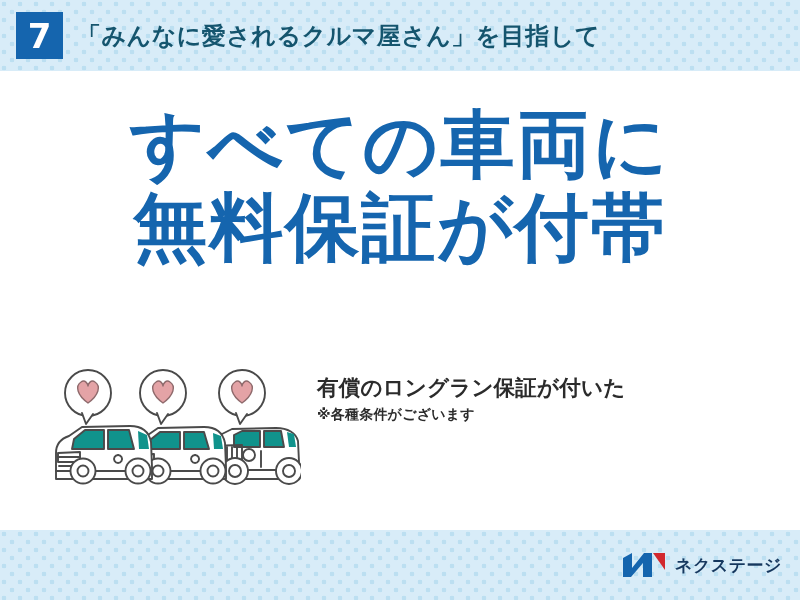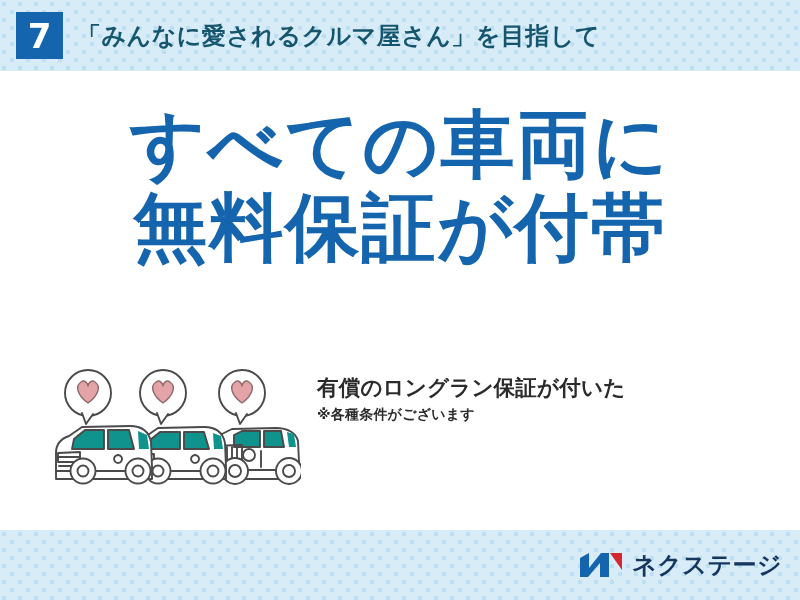--- a/index.html
+++ b/index.html
@@ -144,21 +144,21 @@
     padding-right: 18px;
     box-sizing: border-box;
   }
   .logo {
     display: flex;
     align-items: center;
     gap: 9px;
   }
   .logo-mark { width: 44px; height: 28px; display: block; }
   .logo-text {
-    font-size: 24px;
+    font-size: 17px;
     font-weight: 700;
     color: #15375e;
     letter-spacing: 0.5px;
     white-space: nowrap;
     font-family: Liberation Sans, sans-serif;
   }
 </style>
 </head>
 <body>
 

